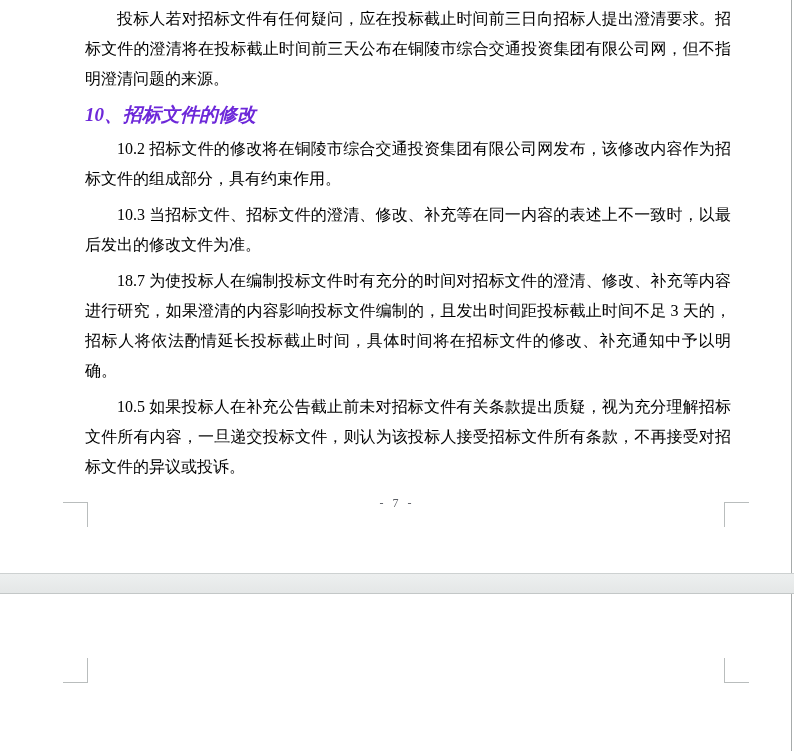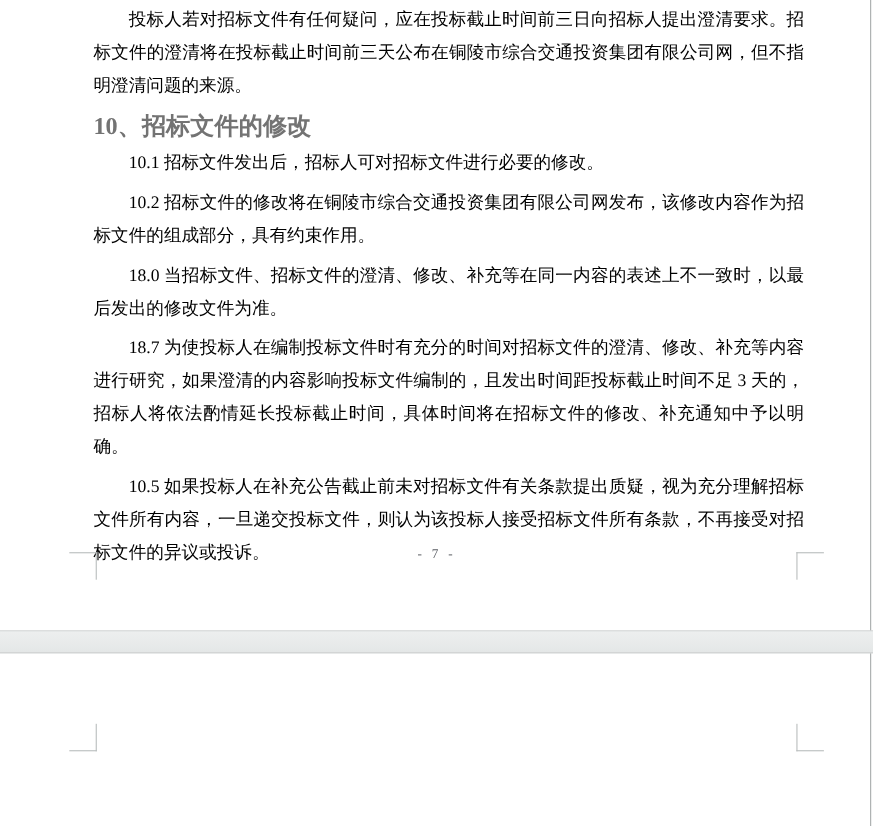--- a/index.html
+++ b/index.html
@@ -33,24 +33,25 @@
 
   p.body {
     margin: 0 0 6px 0;
     line-height: 30px;
     text-indent: 2em;
   }
   .page-2 p.body { line-height: 36px; margin: 0; }
 
   h3.heading {
     margin: 7px 0 6px 0;
-    font-size: 22px;
+    font-size: 19px;
     font-weight: bold;
     line-height: 27px;
-    color: #737373;
+    color: #6d28d9;
+    font-style: italic;
   }
 
   .page-number {
     position: absolute;
     top: 496px;
     left: 0;
     width: 794px;
     text-align: center;
     font-size: 12px;
     letter-spacing: 3px;
@@ -94,23 +95,22 @@
 </style>
 </head>
 <body>
 
 <div class="viewport">
 
   <div class="page page-1">
     <div class="text-col">
       <p class="body">投标人若对招标文件有任何疑问，应在投标截止时间前三日向招标人提出澄清要求。招标文件的澄清将在投标截止时间前三天公布在铜陵市综合交通投资集团有限公司网，但不指明澄清问题的来源。</p>
       <h3 class="heading">10、招标文件的修改</h3>
-      <p class="body">10.1 招标文件发出后，招标人可对招标文件进行必要的修改。</p>
       <p class="body">10.2 招标文件的修改将在铜陵市综合交通投资集团有限公司网发布，该修改内容作为招标文件的组成部分，具有约束作用。</p>
-      <p class="body">18.0 当招标文件、招标文件的澄清、修改、补充等在同一内容的表述上不一致时，以最后发出的修改文件为准。</p>
+      <p class="body">10.3 当招标文件、招标文件的澄清、修改、补充等在同一内容的表述上不一致时，以最后发出的修改文件为准。</p>
       <p class="body">18.7 为使投标人在编制投标文件时有充分的时间对招标文件的澄清、修改、补充等内容进行研究，如果澄清的内容影响投标文件编制的，且发出时间距投标截止时间不足 3 天的，招标人将依法酌情延长投标截止时间，具体时间将在招标文件的修改、补充通知中予以明确。</p>
       <p class="body">10.5 如果投标人在补充公告截止前未对招标文件有关条款提出质疑，视为充分理解招标文件所有内容，一旦递交投标文件，则认为该投标人接受招标文件所有条款，不再接受对招标文件的异议或投诉。</p>
     </div>
     <div class="page-number">- 7 -</div>
   </div>
 
   <div class="mark mark-bl"></div>
   <div class="mark mark-br"></div>
 
   <div class="separator"></div>

